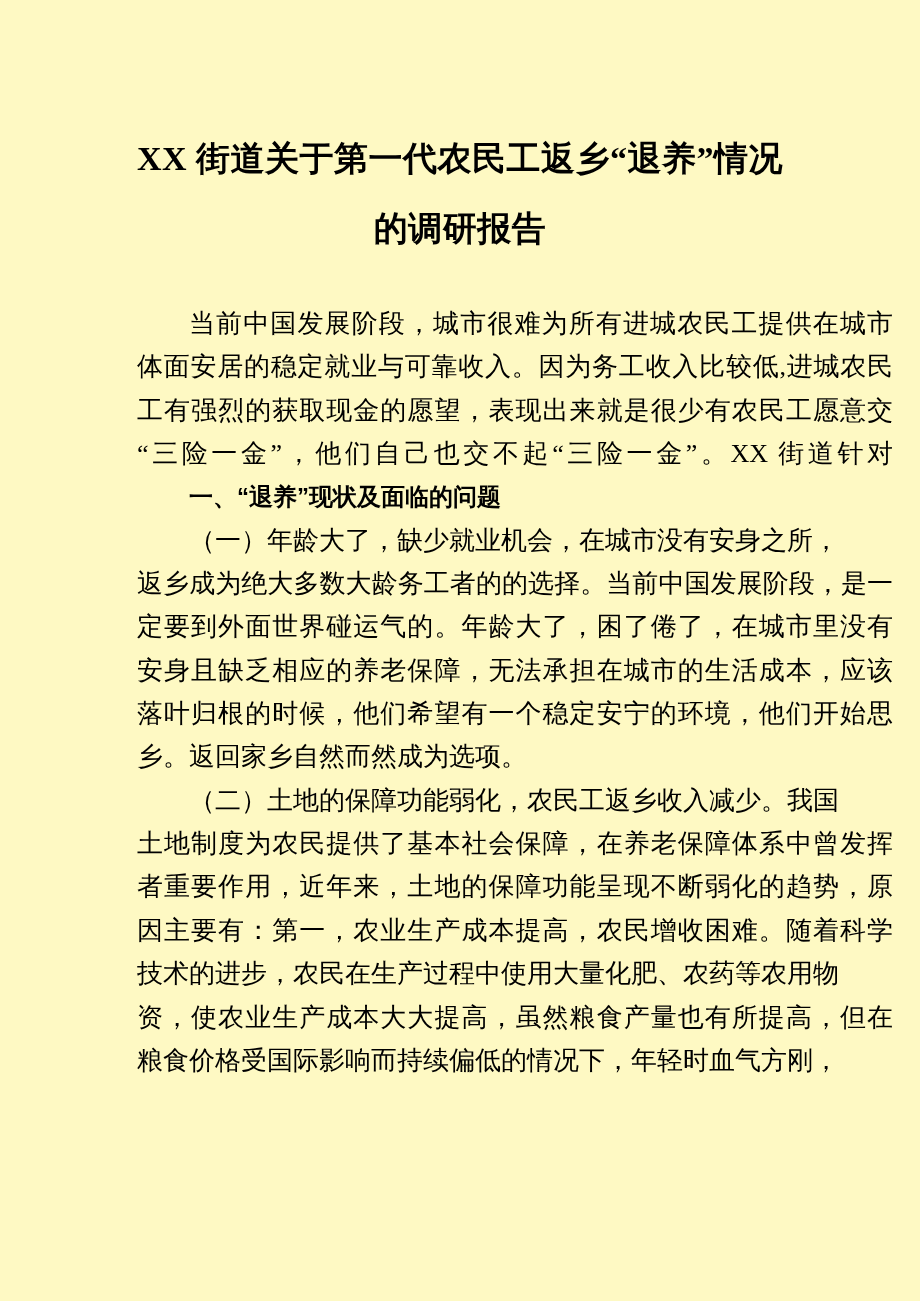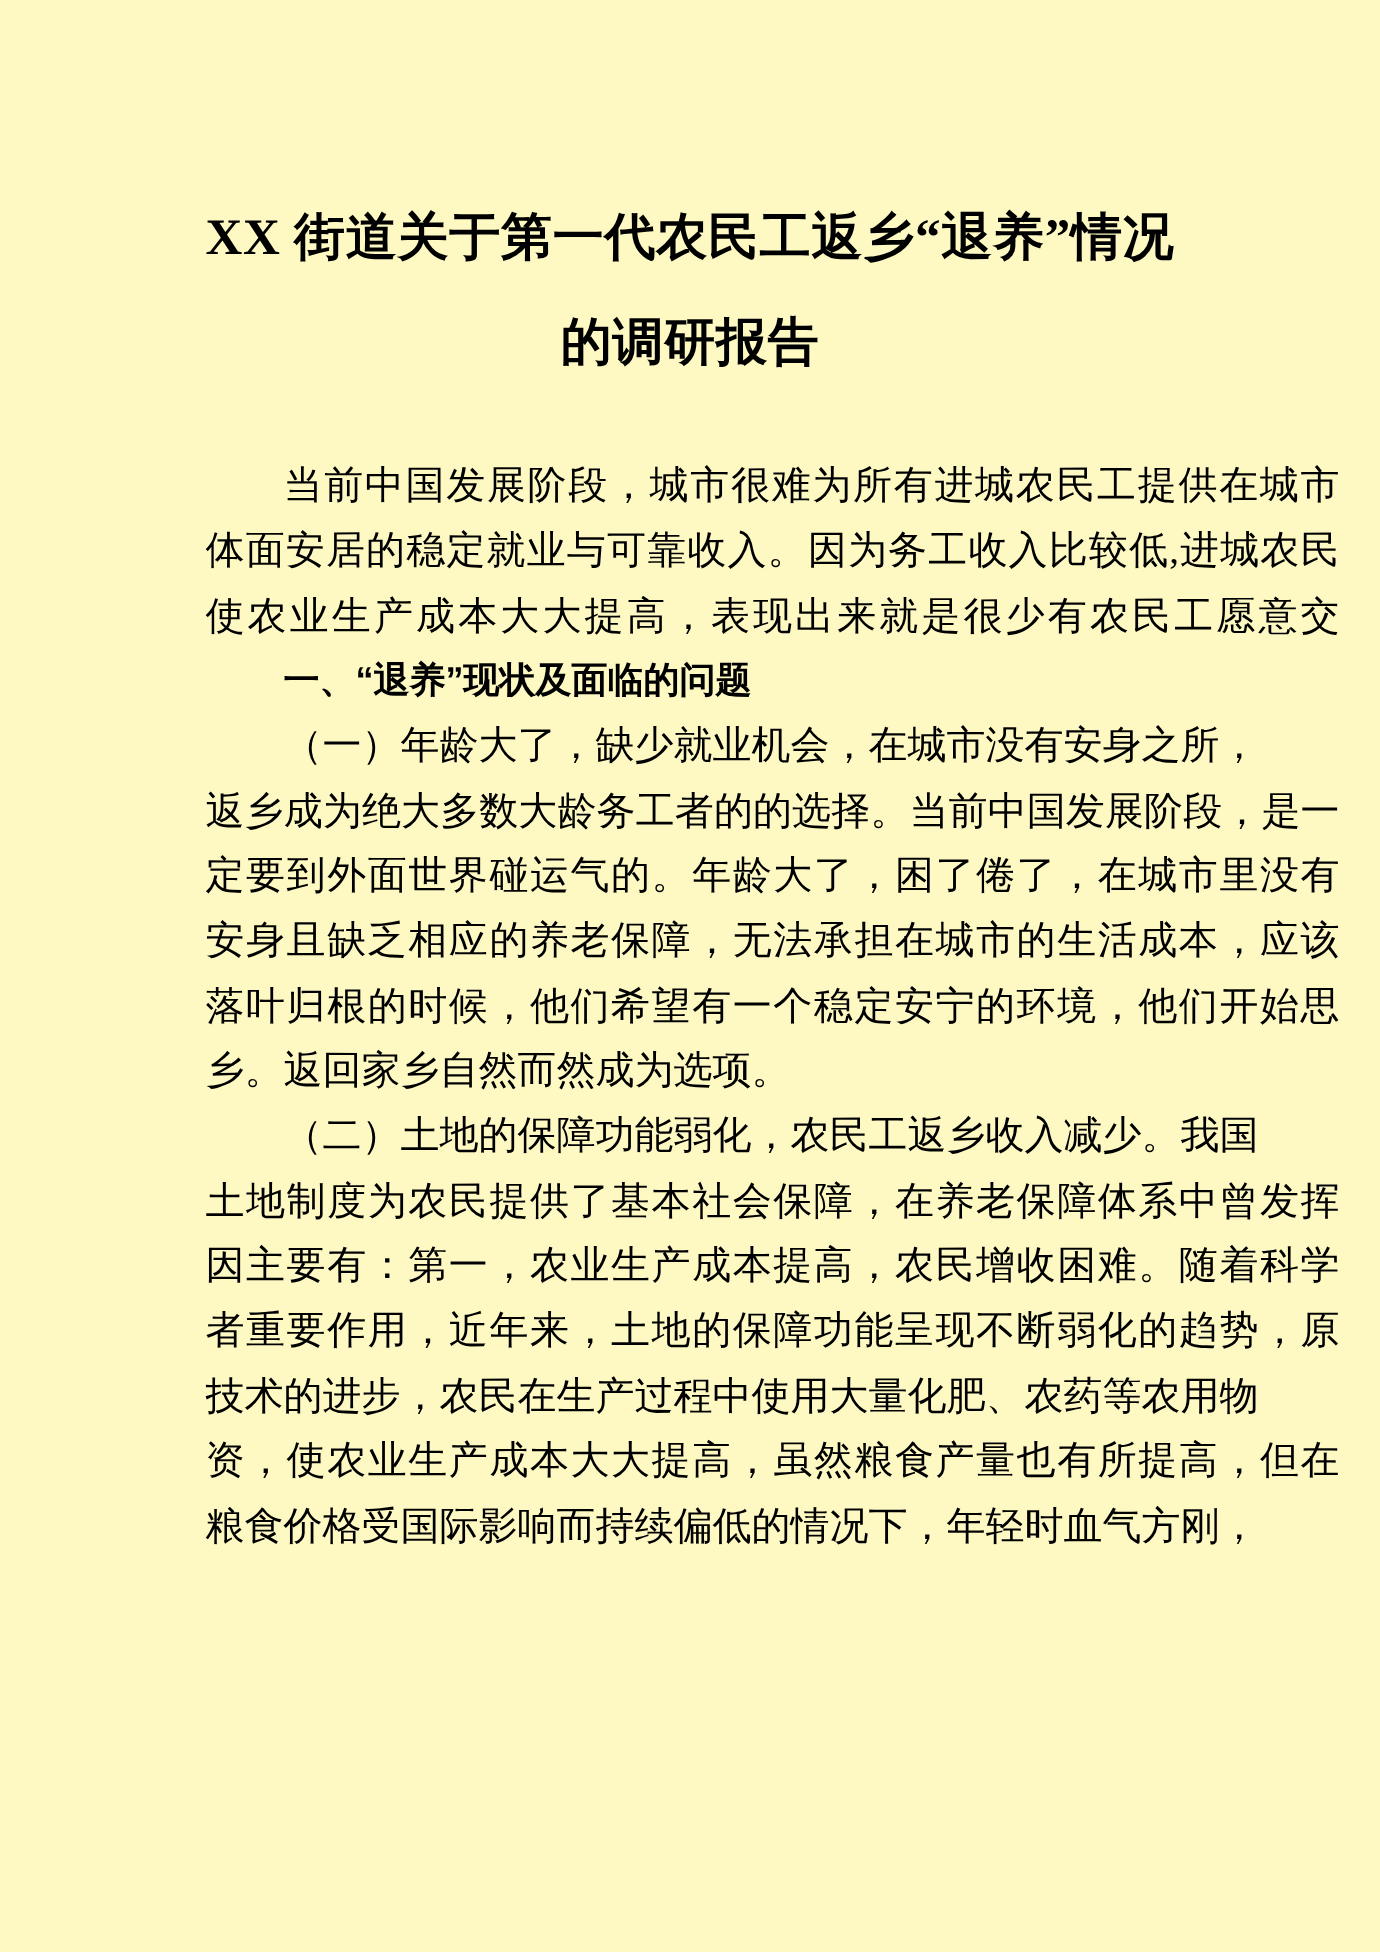--- a/index.html
+++ b/index.html
@@ -67,33 +67,34 @@
 <div class="page">
 
   <div class="doc-title">
     <div>XX 街道关于第一代农民工返乡“退养”情况</div>
     <div>的调研报告</div>
   </div>
 
   <div class="doc-body">
     <div class="line open">当前中国发展阶段，城市很难为所有进城农民工提供在城市</div>
     <div class="line">体面安居的稳定就业与可靠收入。因为务工收入比较低,进城农民</div>
-    <div class="line">使农业生产成本大大提高，表现出来就是很少有农民工愿意交</div>
+    <div class="line">工有强烈的获取现金的愿望，表现出来就是很少有农民工愿意交</div>
+    <div class="line">“三险一金”，他们自己也交不起“三险一金”。XX 街道针对</div>
 
     <div class="line heading open">一、“退养”现状及面临的问题</div>
 
     <div class="line open short">（一）年龄大了，缺少就业机会，在城市没有安身之所，</div>
     <div class="line">返乡成为绝大多数大龄务工者的的选择。当前中国发展阶段，是一</div>
     <div class="line">定要到外面世界碰运气的。年龄大了，困了倦了，在城市里没有</div>
     <div class="line">安身且缺乏相应的养老保障，无法承担在城市的生活成本，应该</div>
     <div class="line">落叶归根的时候，他们希望有一个稳定安宁的环境，他们开始思</div>
     <div class="line short">乡。返回家乡自然而然成为选项。</div>
 
     <div class="line open short">（二）土地的保障功能弱化，农民工返乡收入减少。我国</div>
     <div class="line">土地制度为农民提供了基本社会保障，在养老保障体系中曾发挥</div>
+    <div class="line">者重要作用，近年来，土地的保障功能呈现不断弱化的趋势，原</div>
     <div class="line">因主要有：第一，农业生产成本提高，农民增收困难。随着科学</div>
-    <div class="line">者重要作用，近年来，土地的保障功能呈现不断弱化的趋势，原</div>
     <div class="line short">技术的进步，农民在生产过程中使用大量化肥、农药等农用物</div>
     <div class="line">资，使农业生产成本大大提高，虽然粮食产量也有所提高，但在</div>
     <div class="line short">粮食价格受国际影响而持续偏低的情况下，年轻时血气方刚，</div>
   </div>
 
 </div>
 
 </body></html>

